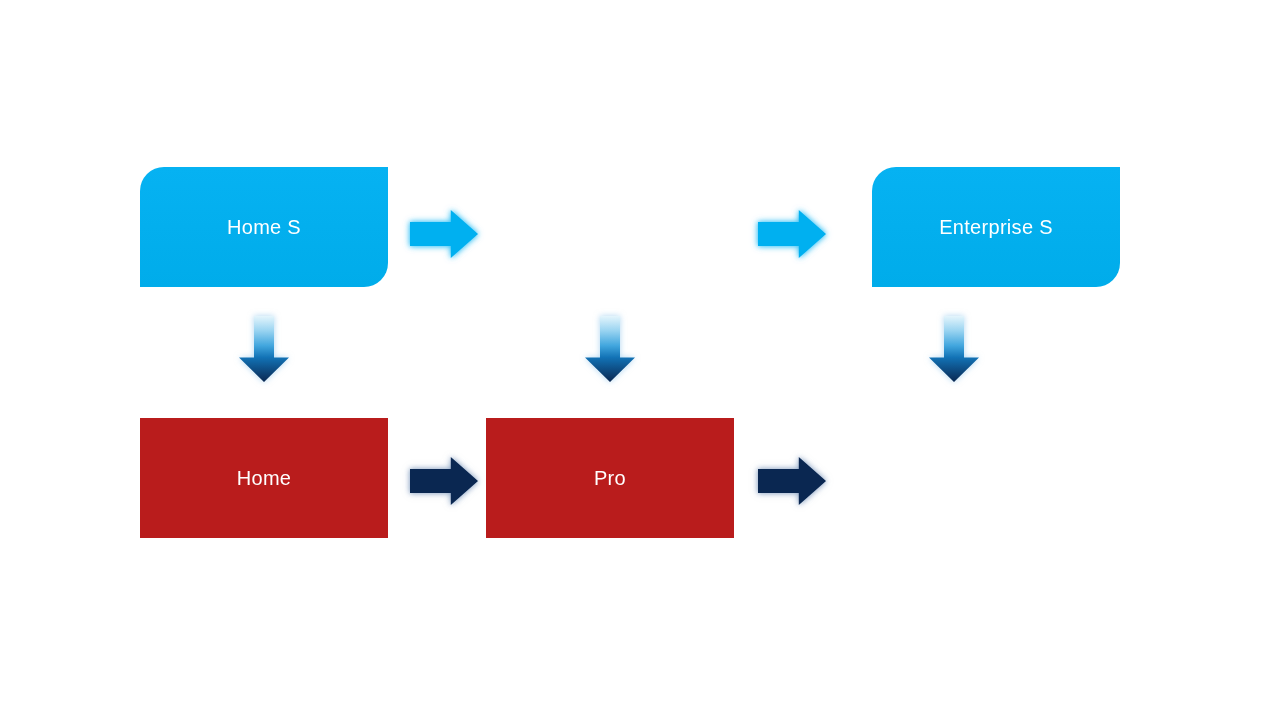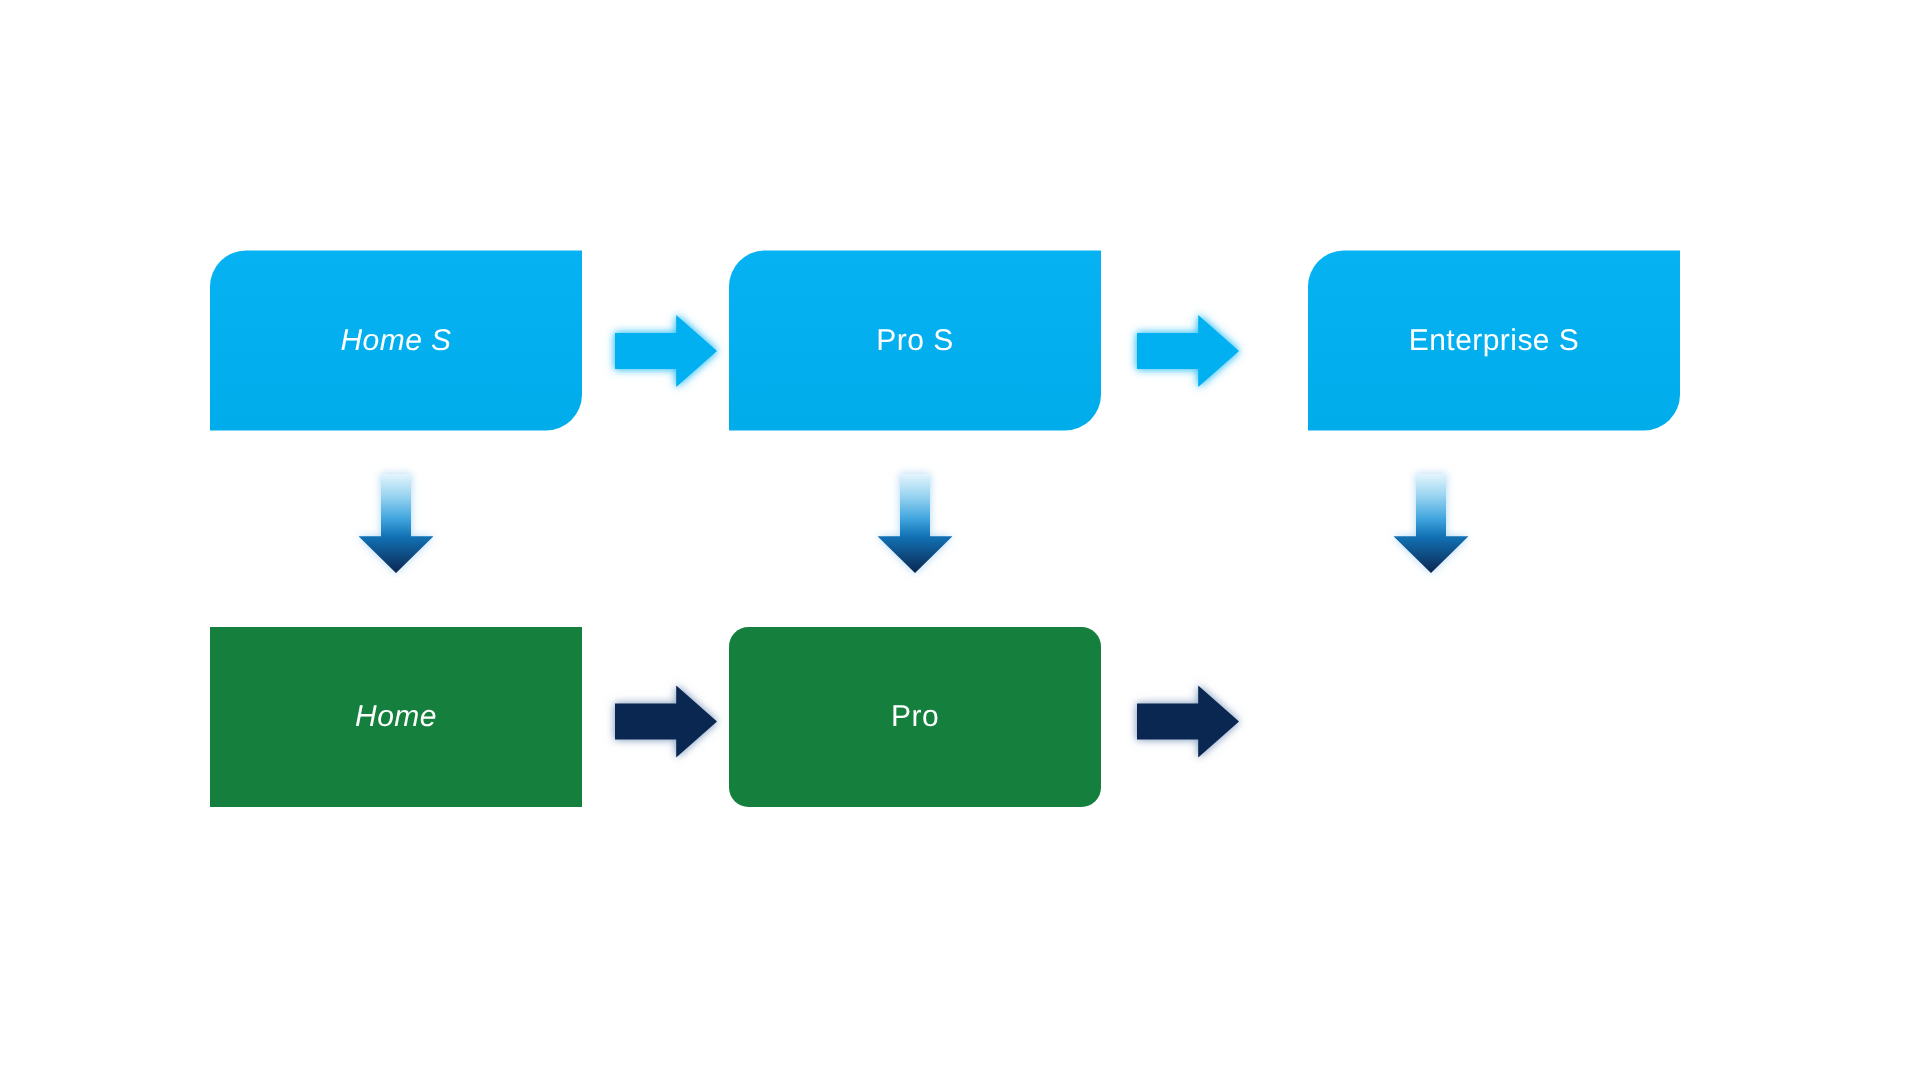--- a/index.html
+++ b/index.html
@@ -28,25 +28,25 @@
     letter-spacing: 0.3px;
     white-space: nowrap;
   }
   .box.top-row {
     top: 167px;
     background: linear-gradient(180deg, #06B2F2 0%, #00ACEA 100%);
     border-radius: 24px 0 24px 0;
   }
   .box.bottom-row {
     top: 418px;
-    background: #15803d;
+    background: #b91c1c;
     text-align: right;
   }
-  .col1 { left: 140px; font-style: italic; }
-  .col2 { left: 486px; border-radius: 13px; }
+  .col1 { left: 140px; }
+  .col2 { left: 486px; }
   .col3 { left: 872px; }
 
   
   .harrow { position: absolute; width: 68px; height: 48px; }
   .harrow .shape {
     width: 100%; height: 100%;
     clip-path: polygon(0 25%, 60% 25%, 60% 0, 100% 50%, 60% 100%, 60% 75%, 0 75%);
   }
   .harrow.blue {
     filter: drop-shadow(0 0 3px rgba(0,176,240,0.65)) drop-shadow(0 0 2px rgba(125,215,250,0.85));
@@ -84,23 +84,20 @@
   .d3 { left: 929px; }
 </style>
 </head>
 <body>
 
 <div class="slide">
 
   <div class="box top-row col1">
     <span class="label">Home S</span>
   </div>
-  <div class="box top-row col2">
-    <span class="label">Pro S</span>
-  </div>
   <div class="box top-row col3">
     <span class="label">Enterprise S</span>
   </div>
 
   <div class="harrow blue r-top gap1">
     <div class="shape"></div>
   </div>
   <div class="harrow blue r-top gap2">
     <div class="shape"></div>
   </div>

